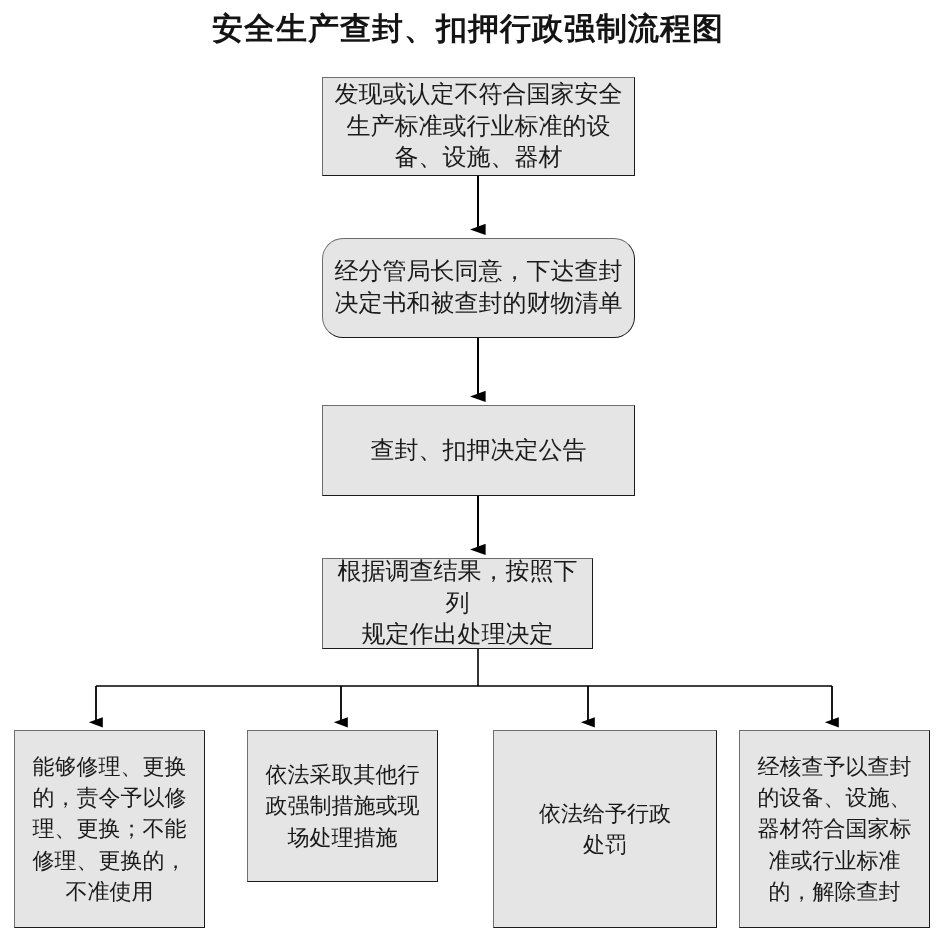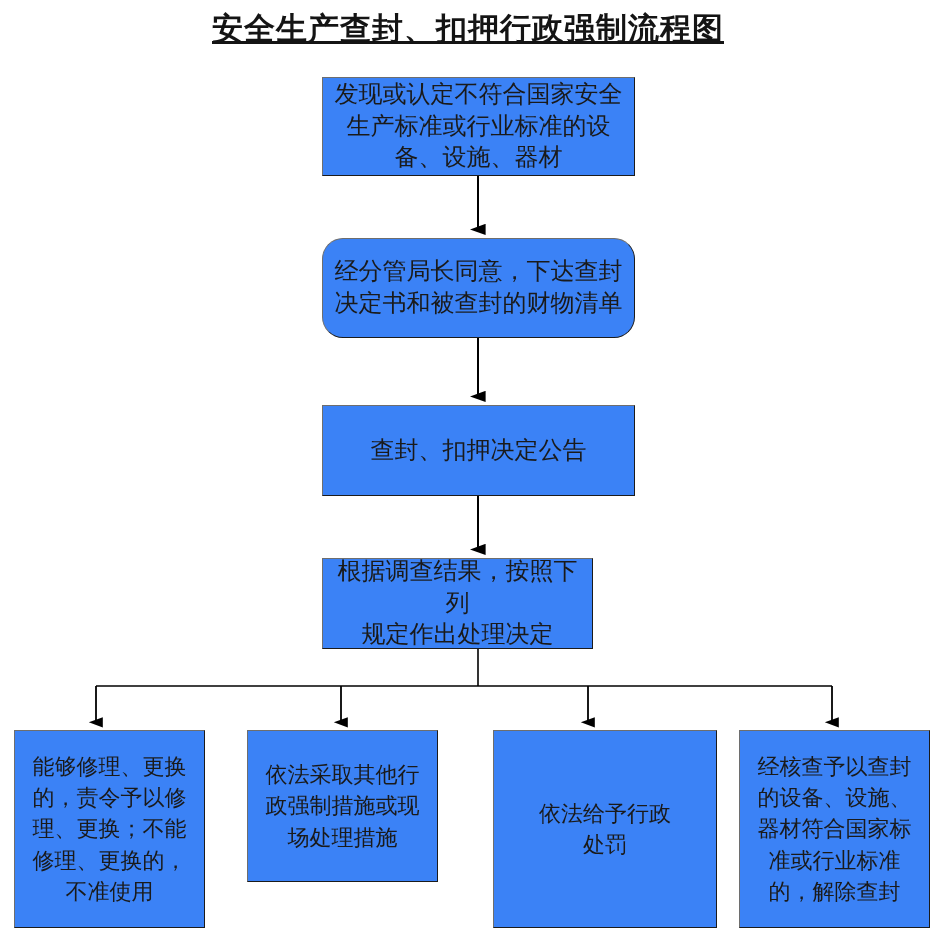--- a/index.html
+++ b/index.html
@@ -24,26 +24,25 @@
     left: 0;
     top: 8px;
     width: 936px;
     text-align: center;
     font-family: "Liberation Sans", "DejaVu Sans", sans-serif;
     font-size: 31px;
     font-weight: 700;
     letter-spacing: 1px;
     color: #141414;
     white-space: nowrap;
-    text-decoration: underline;
   }
   .node {
     position: absolute;
     box-sizing: border-box;
-    background: #3b82f6;
+    background: #e5e5e5;
     border: 1px solid #1b1b1b;
     border-top-color: #6e6e6e;
     border-left-color: #6e6e6e;
     display: flex;
     align-items: center;
     justify-content: center;
     text-align: center;
     font-size: 24px;
     line-height: 1.33;
     color: #1a1a1a;

